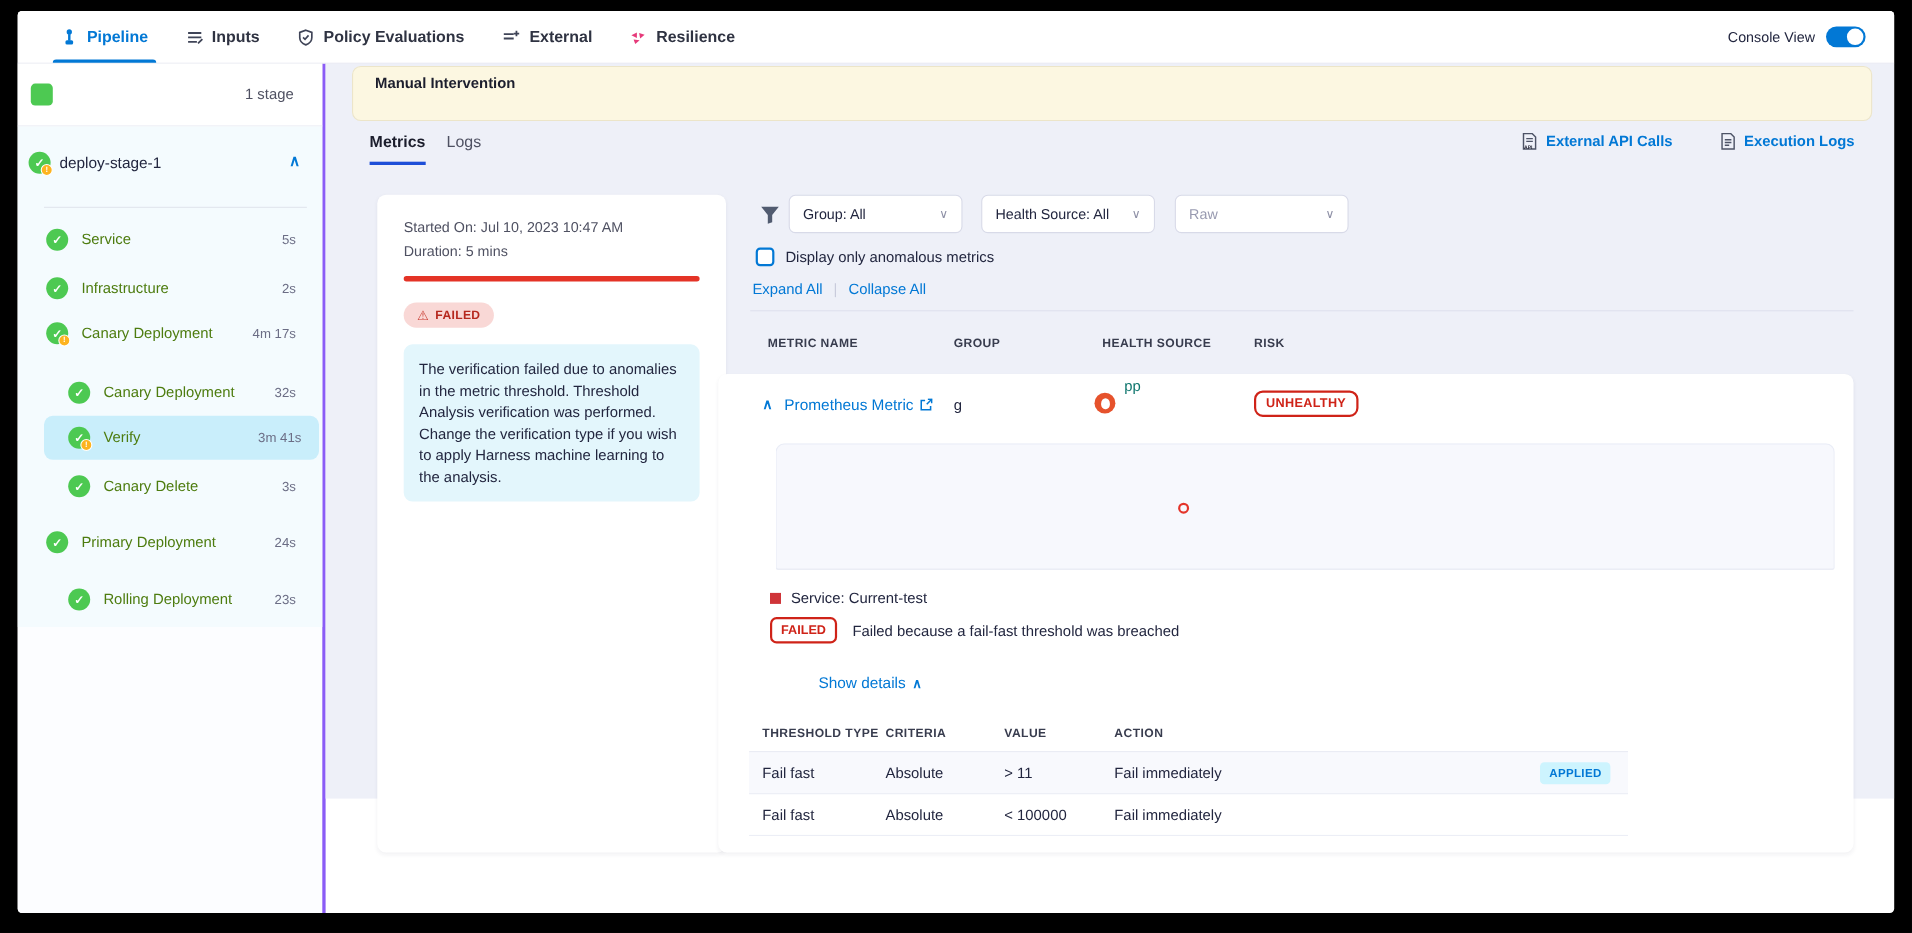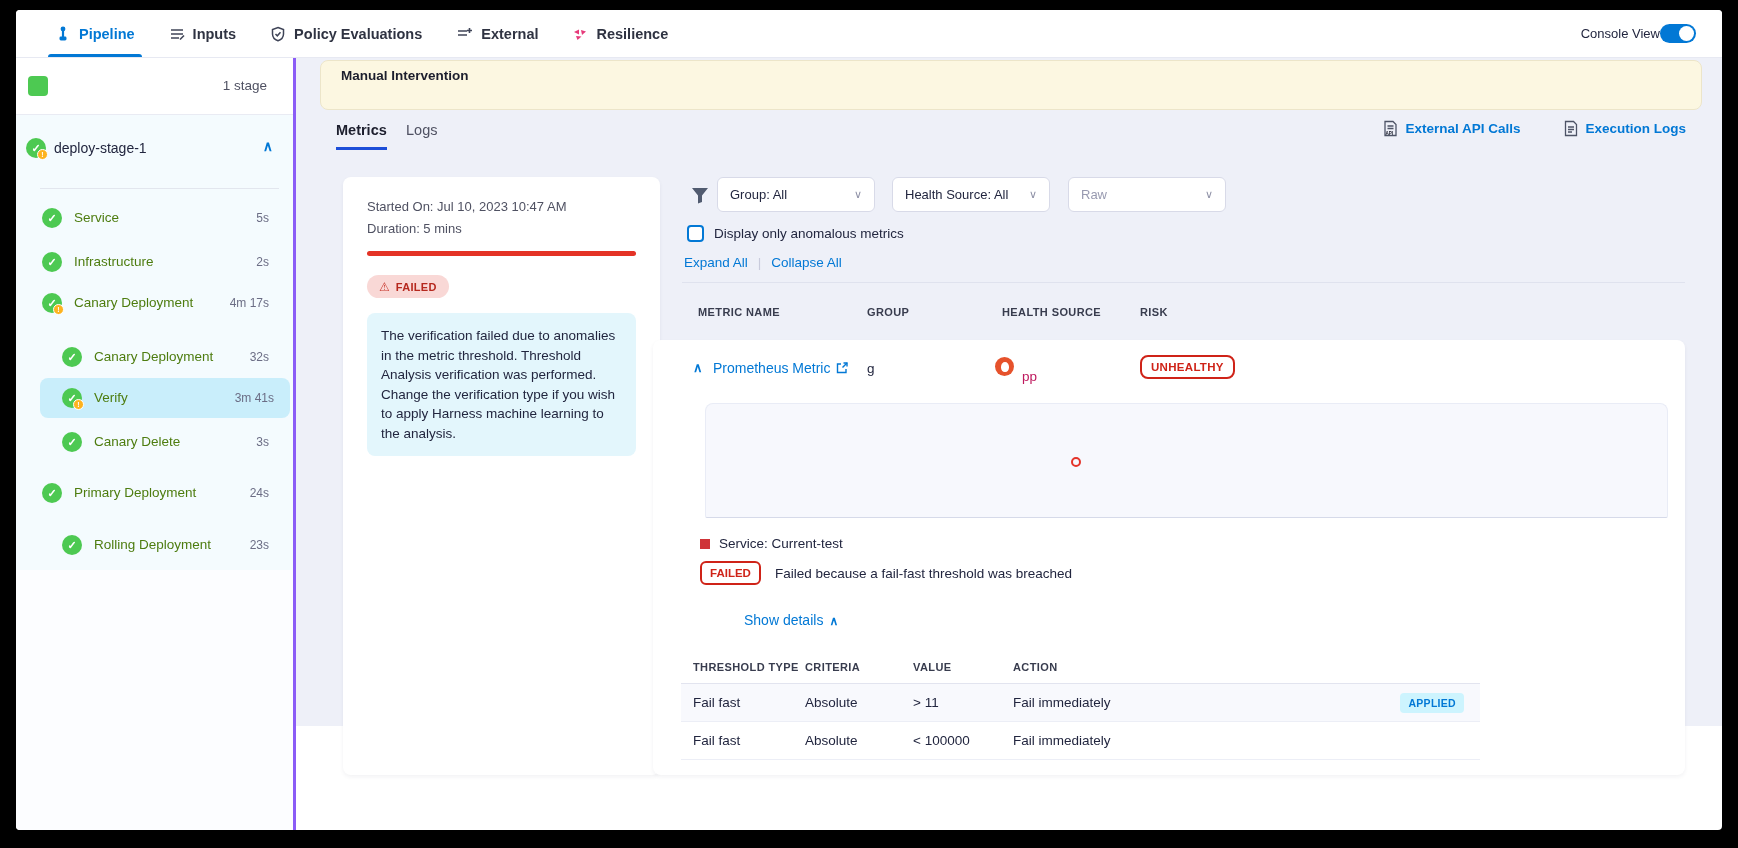--- a/index.html
+++ b/index.html
@@ -7,21 +7,21 @@
   .frame { position:relative; width:1738px; height:848px; background:#000; overflow:hidden; }
   .window { position:absolute; left:16px; top:10px; width:1706px; height:820px; background:#fff; border-radius:4px; overflow:hidden; }
 
   
   .topnav { position:absolute; left:0; top:0; width:1706px; height:48px; background:#fff; border-bottom:1px solid #e7e9f2; display:flex; align-items:center; }
   .nav-tabs { display:flex; align-items:flex-start; height:100%; padding-left:22px; }
   .nav-tab { position:relative; display:flex; align-items:center; gap:8px; height:100%; padding:0 17px; font-size:14.5px; font-weight:600; color:#2f3342; cursor:pointer; }
   .nav-tab .nico { display:flex; align-items:center; }
   .nav-tab.active { color:#0278d5; }
   .nav-tab.active::after { content:""; position:absolute; left:10px; right:10px; bottom:0; height:3px; background:#0278d5; border-radius:3px 3px 0 0; }
-  .nav-right { margin-left:auto; display:flex; align-items:center; padding-right:26px; font-size:13px; color:#22263f; }
+  .nav-right { margin-left:auto; display:flex; align-items:center; gap:10px; padding-right:26px; font-size:13px; color:#22263f; }
   .toggle { width:36px; height:19px; border-radius:10px; background:#0278d5; position:relative; cursor:pointer; }
   .toggle .knob { position:absolute; right:2px; top:2px; width:15px; height:15px; border-radius:50%; background:#fff; }
 
   
   .sidebar { position:absolute; left:0; top:48px; width:280px; height:772px; background:#fcfdff; border-right:3px solid #8b5cf6; }
   .sb-head { position:absolute; left:0; top:0; width:100%; height:57px; background:#fff; border-bottom:1px solid #e9ebf3; }
   .sb-square { position:absolute; left:12px; top:18px; width:20px; height:20px; border-radius:4px; background:#4dc952; }
   .sb-count { position:absolute; right:26px; top:20px; font-size:13.5px; color:#4f5162; }
   .stage-panel { position:absolute; left:0; top:57px; width:100%; height:455px; background:#f4fbfe; }
   .stage-row { position:absolute; left:0; top:67px; width:100%; height:46px; }
@@ -84,21 +84,21 @@
   .mth1 { left:402px; } .mth2 { left:571px; } .mth3 { left:706px; } .mth4 { left:844px; }
 
   
   .mcard { position:absolute; left:357px; top:282px; width:1032px; height:435px; background:#fff; border-radius:8px; box-shadow:0 2px 4px rgba(40,41,61,.06); }
   .mrow { position:absolute; left:0; top:0; width:100%; height:60px; }
   .mchev { position:absolute; left:40px; top:20px; color:#0278d5; font-size:13px; font-weight:bold; cursor:pointer; }
   .mname { position:absolute; left:60px; top:20px; font-size:14px; color:#0278d5; display:flex; align-items:center; gap:6px; cursor:pointer; }
   .mgroup { position:absolute; left:214px; top:21px; font-size:13.5px; color:#22263f; }
   .prom { position:absolute; left:342px; top:17px; width:19px; height:19px; border-radius:50%; background:#e6522c; display:flex; align-items:center; justify-content:center; }
   .prom .flame { width:8px; height:10px; background:#fff; border-radius:50% 50% 46% 46%; }
-  .msource { position:absolute; left:369px; top:29px; font-size:13.5px; color:#be185d; }
+  .msource { position:absolute; left:369px; top:3px; font-size:13.5px; color:#0f766e; }
   .riskbadge { position:absolute; left:487px; top:15px; border:2px solid #cf2318; color:#cf2318; font-size:11.5px; font-weight:bold; border-radius:8px; padding:4px 9px; letter-spacing:.3px; }
 
   .chartbox { position:absolute; left:52px; top:63px; width:963px; height:115px; background:#f7f8fd; border:1px solid #e9ecf6; border-bottom:1px solid #d6dae9; border-radius:8px 8px 2px 2px; }
   .dpoint { position:absolute; left:365px; top:52px; width:10px; height:10px; border:2px solid #e4342a; border-radius:50%; }
 
   .legend { position:absolute; left:47px; top:196px; display:flex; align-items:center; gap:9px; font-size:13.5px; color:#22263f; }
   .legsq { width:10px; height:10px; background:#cf3438; }
   .frow { position:absolute; left:47px; top:221px; display:flex; align-items:center; gap:14px; }
   .fbadge { border:2px solid #cf2318; color:#cf2318; font-size:11.5px; font-weight:bold; border-radius:6px; padding:4px 8px; background:#fff; }
   .fmsg { font-size:13.5px; color:#22263f; }

